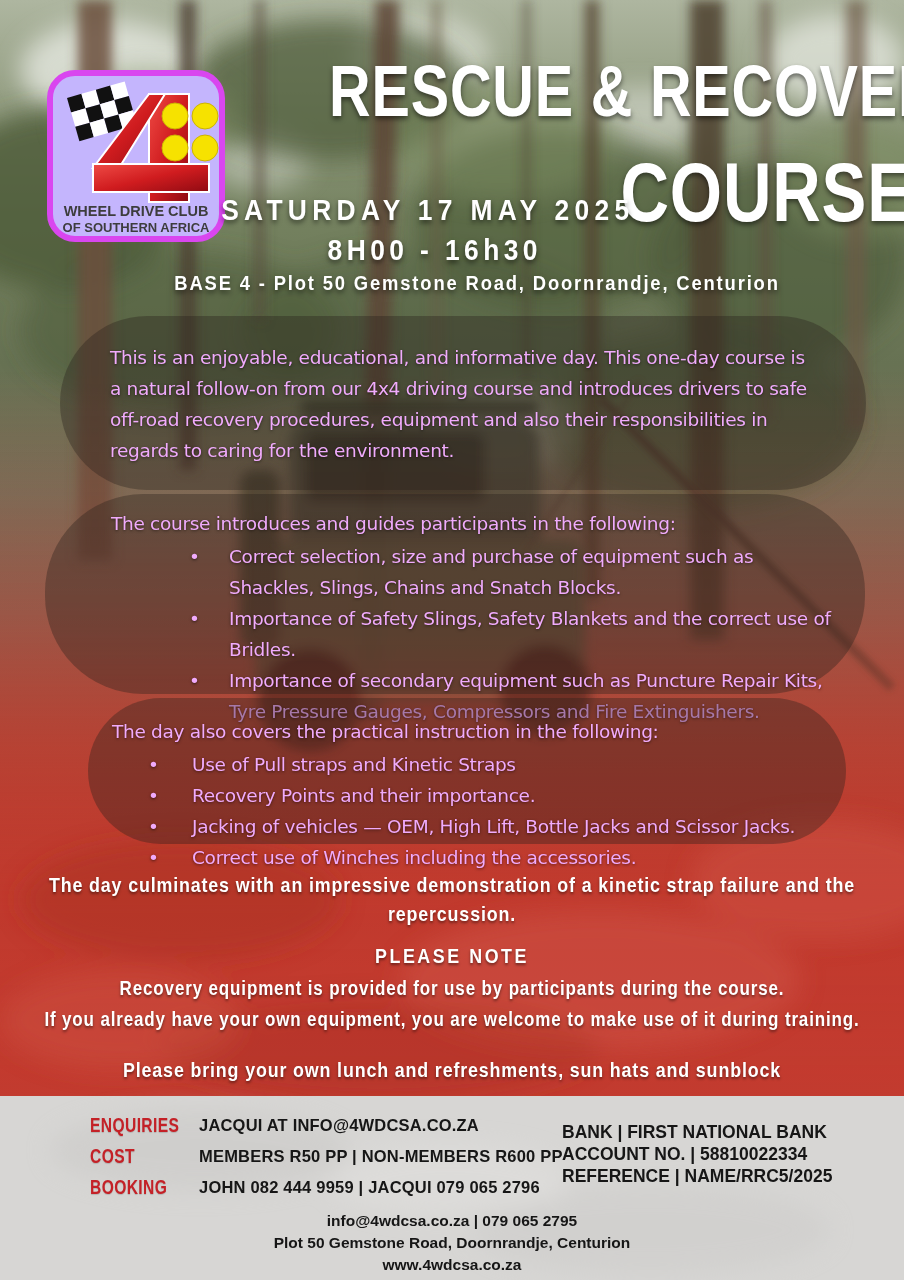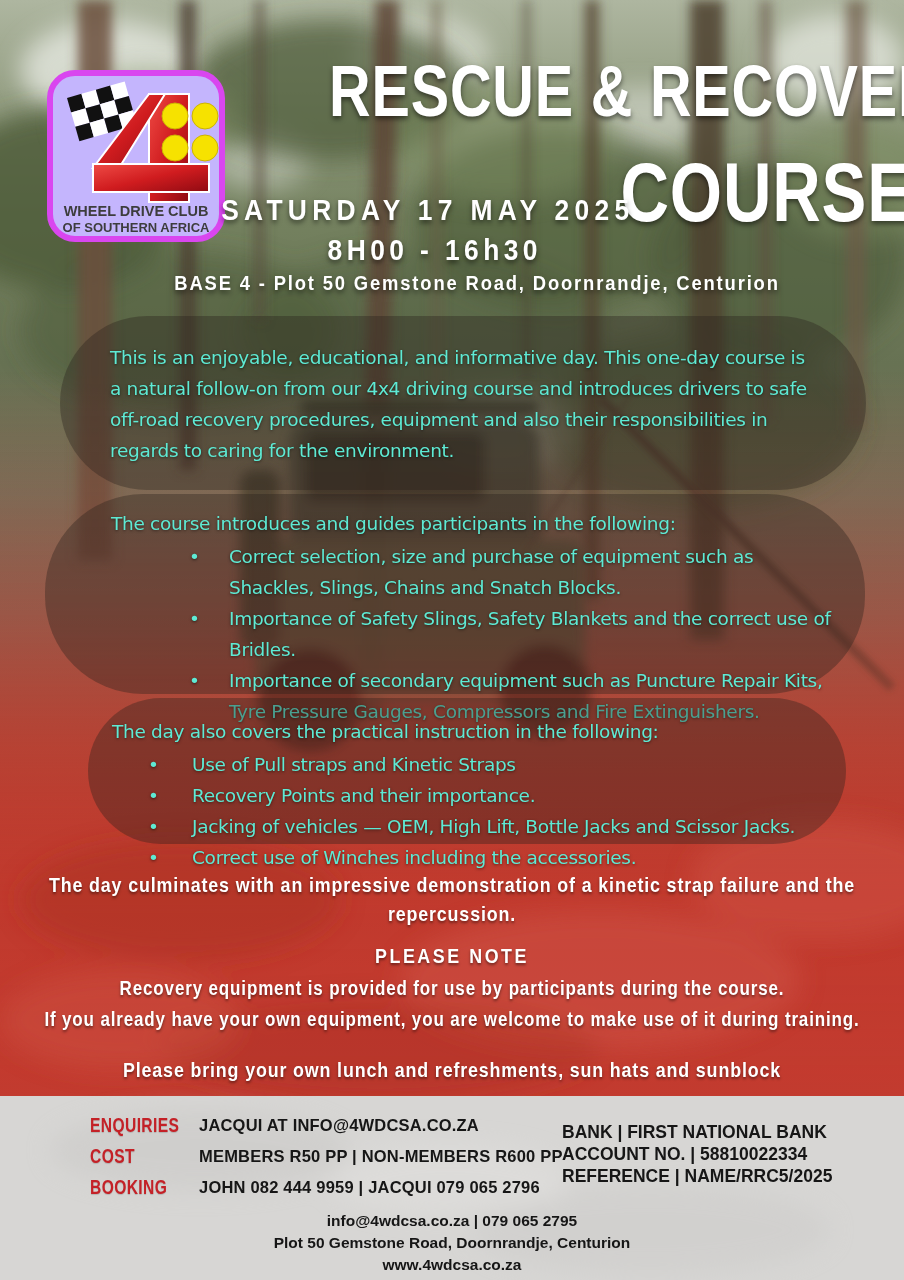--- a/index.html
+++ b/index.html
@@ -17,21 +17,21 @@
 
   .title1 { left:248px; top:55px; width:656px; text-align:center; font-size:72px; line-height:1; letter-spacing:1px; }
   .title2 { left:584px; top:150px; width:316px; text-align:center; font-size:84px; line-height:1; letter-spacing:1px; }
   .date-line { left:0; top:193px; width:856px; text-align:center; font-size:30px; letter-spacing:6px; }
   .time-line { left:0; top:233px; width:856px; text-align:center; font-size:30px; letter-spacing:5px;margin-left:7px; }
   .loc-line  { left:0; top:272px; width:904px; text-align:center; font-size:20px; letter-spacing:2px;margin-left:25px; }
   .date-line .cx, .time-line .cx { transform:scaleX(.88); }
   .loc-line .cx { transform:scaleX(.92); }
 
   
-  .box { position:absolute; background:rgba(40,32,26,.37); color:#5eead4; box-sizing:border-box; }
+  .box { position:absolute; background:rgba(40,32,26,.37); color:#f0abfc; box-sizing:border-box; }
   .box, .box * { text-shadow:0 1px 3px rgba(0,0,0,.55); }
   .bd { font-size:18.5px; letter-spacing:-0.3px; line-height:31px; }
   .box1 { left:60px; top:316px; width:806px; height:174px; border-radius:88px; padding:26px 48px 0 50px; }
   .box2 { left:45px; top:494px; width:820px; height:200px; border-radius:98px; padding:14px 26px 0 66px; }
   .box3 { left:88px; top:698px; width:758px; height:146px; border-radius:86px; padding:18px 22px 0 24px; }
   ul.blt { list-style:none; margin:2px 0 0 0; padding:0; }
   ul.blt li { position:relative; line-height:31px; }
   .box2 ul.blt li { padding-left:118px; }
   .box2 ul.blt li::before { content:"\2022"; position:absolute; left:78px; }
   .box3 ul.blt li { padding-left:80px; }

